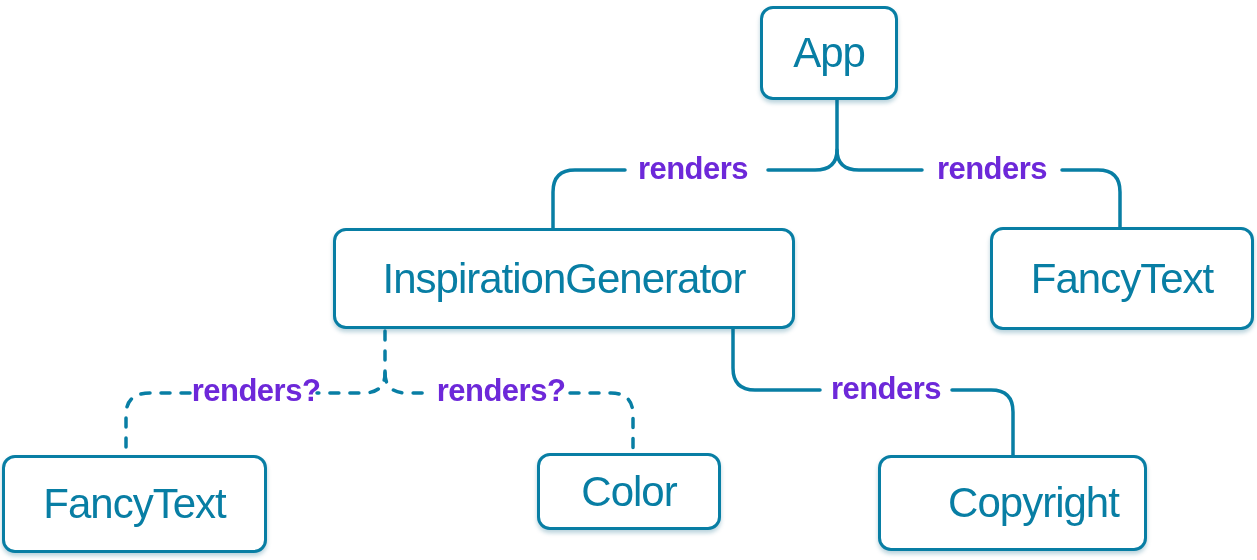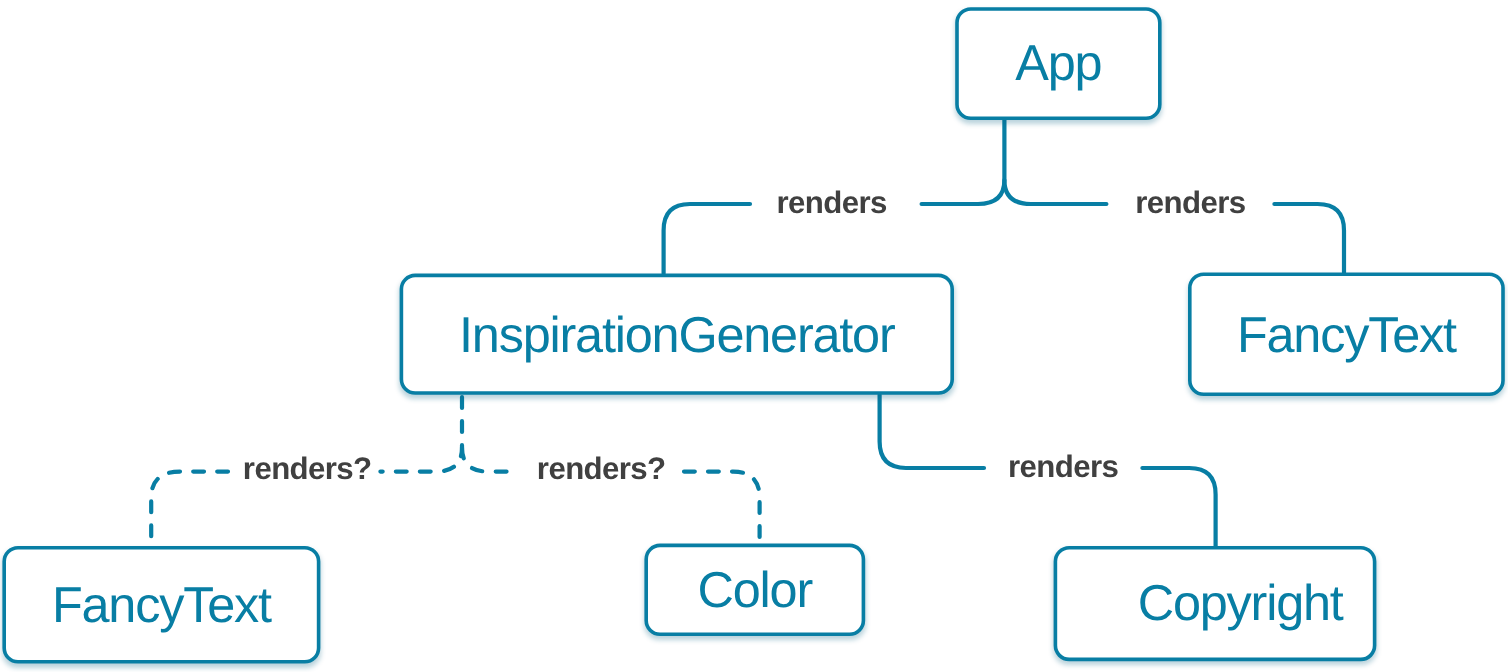--- a/index.html
+++ b/index.html
@@ -40,31 +40,31 @@
     box-shadow: 0 3px 4px rgba(7, 97, 128, 0.28);
     display: flex;
     align-items: center;
     justify-content: center;
     color: #087ea4;
     font-size: 42px;
     font-weight: 500;
     letter-spacing: -1px;
     white-space: nowrap;
   }
-  .node-app        { left: 760px; top: 6px;   width: 172px; height: 94px; margin-left: 36px;  }
+  .node-app        { left: 760px; top: 6px;   width: 138px; height: 94px;  }
   .node-ig         { left: 333px; top: 228px; width: 462px; height: 101px; }
   .node-ft-top     { left: 990px; top: 227px; width: 264px; height: 103px; }
   .node-ft-bottom  { left: 2px;   top: 455px; width: 265px; height: 98px;  }
   .node-color      { left: 537px; top: 453px; width: 184px; height: 77px;  }
   .node-copyright  { left: 878px; top: 455px; width: 269px; height: 96px; padding-left: 42px;  }
   .edge-label {
     position: absolute;
     transform: translate(-50%, -50%);
-    color: #404040;
-    font-size: 26px;
+    color: #6d28d9;
+    font-size: 31px;
     font-weight: 700;
     letter-spacing: -0.5px;
     white-space: nowrap;
   }
   .edge-label-1 { left: 693px; top: 169px; }
   .edge-label-2 { left: 992px; top: 169px; }
   .edge-label-3 { left: 256px; top: 391px; }
   .edge-label-4 { left: 501px; top: 391px; }
   .edge-label-5 { left: 886px; top: 389px; }
 </style>

